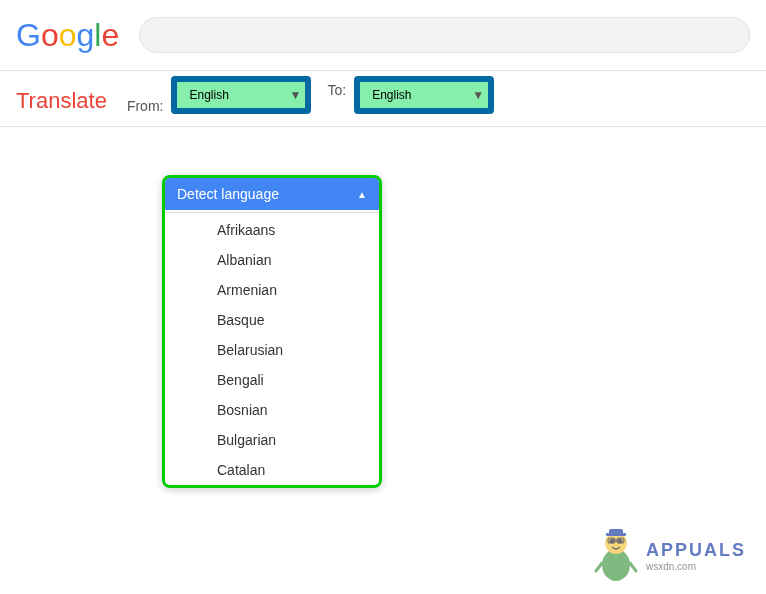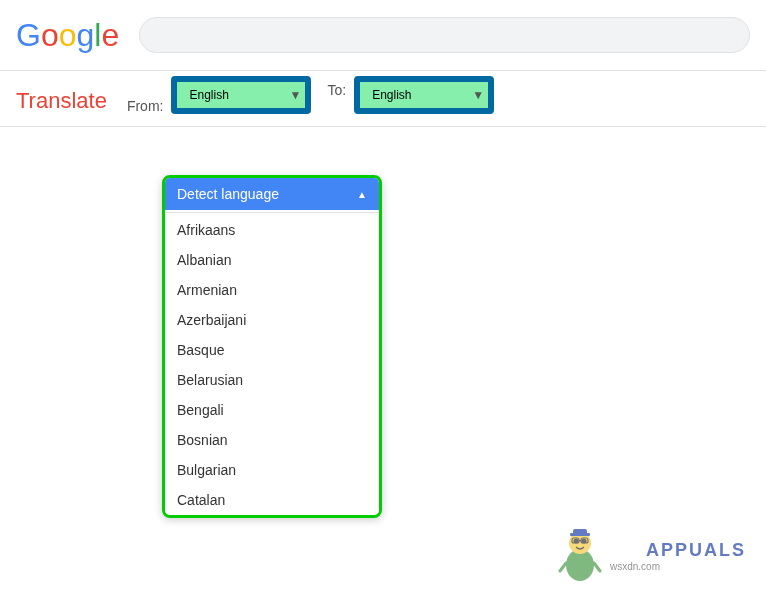--- a/index.html
+++ b/index.html
@@ -112,20 +112,21 @@
       font-size: 14px;
       cursor: pointer;
       display: flex;
       align-items: center;
       justify-content: space-between;
     }
     .dropdown-list {
       max-height: 380px;
       overflow-y: scroll;
       background: #fff;
+      padding-left: 40px;
     }
     .dropdown-list::-webkit-scrollbar {
       width: 14px;
     }
     .dropdown-list::-webkit-scrollbar-track {
       background: #f1f1f1;
     }
     .dropdown-list::-webkit-scrollbar-thumb {
       background: #c1c1c1;
       border: 3px solid #f1f1f1;
@@ -193,21 +194,20 @@
       <div class="dropdown-detect">
         <span>Detect language</span>
         <span style="font-size:10px;">▲</span>
       </div>
       <div class="dropdown-divider"></div>
       <div class="dropdown-list">
 
       <div class="dropdown-item">Afrikaans</div>
           <div class="dropdown-item">Albanian</div>
           <div class="dropdown-item">Armenian</div>
-          <div class="dropdown-item">Azerbaijani</div>
           <div class="dropdown-item">Basque</div>
           <div class="dropdown-item">Belarusian</div>
           <div class="dropdown-item">Bengali</div>
           <div class="dropdown-item">Bosnian</div>
           <div class="dropdown-item">Bulgarian</div>
           <div class="dropdown-item">Catalan</div>
         </div>
     </div>
   </div>
 
@@ -229,19 +229,19 @@
 
         <path d="M20 20 Q24 24 28 20" fill="none" stroke="#333" stroke-width="1.2"></path>
 
         <rect x="14" y="6" width="20" height="3" rx="1" fill="#2244aa"></rect>
         <rect x="17" y="2" width="14" height="6" rx="2" fill="#2244aa"></rect>
 
         <line x1="10" y1="36" x2="4" y2="44" stroke="#4a9c4a" stroke-width="3" stroke-linecap="round"></line>
         <line x1="38" y1="36" x2="44" y2="44" stroke="#4a9c4a" stroke-width="3" stroke-linecap="round"></line>
       </svg>
       <div>
-        <div style="font-size:18px; font-weight:bold; color:#2244aa; letter-spacing:2px;margin-left:36px;">APPUALS</div>
+        <div style="font-size:18px; font-weight:bold; color:#2244aa; letter-spacing:2px;">APPUALS</div>
         <div style="font-size:10px; color:#666;">wsxdn.com</div>
       </div>
     </div>
   </div>
 
 </div>
 
 </body></html>

